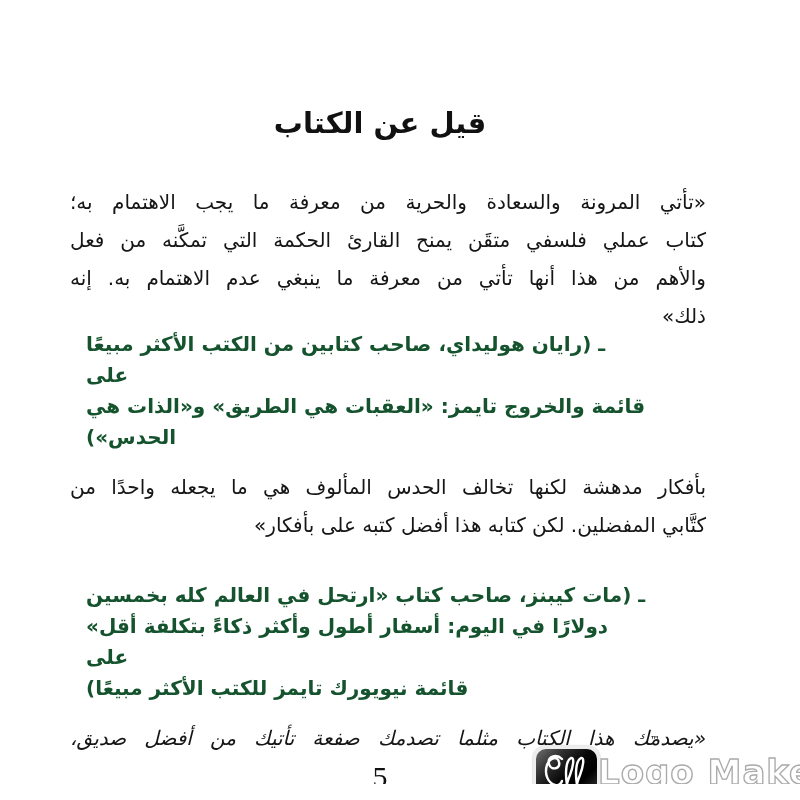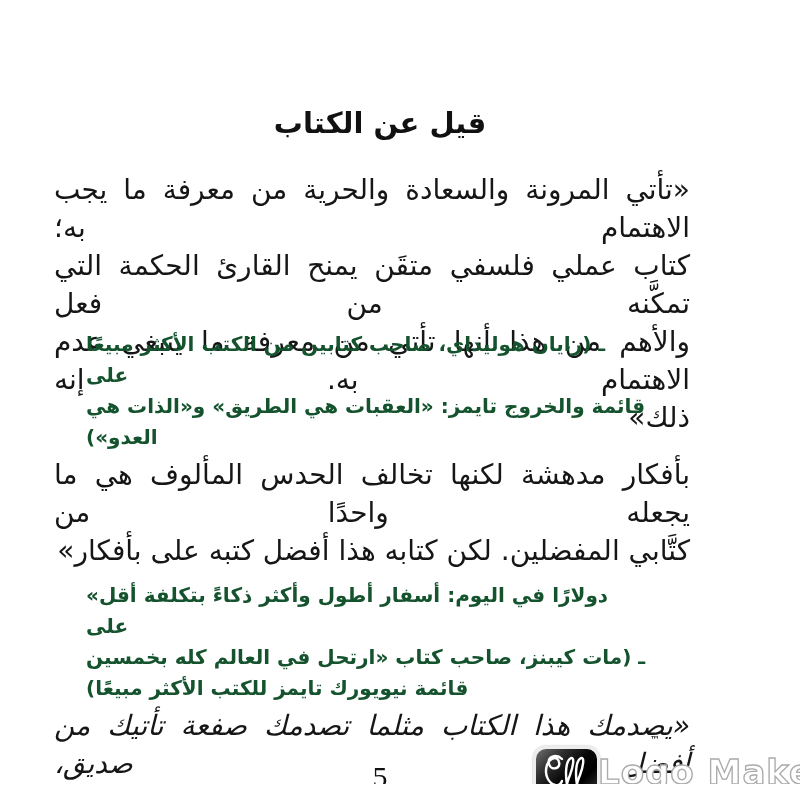--- a/index.html
+++ b/index.html
@@ -2,22 +2,22 @@
 <html><head>
 <meta charset="utf-8">
 <style>
   html,body{margin:0;padding:0;}
   body{width:800px;height:800px;background:#ffffff;font-family:"DejaVu Sans",sans-serif;}
   .page{position:absolute;left:0;top:0;width:800px;height:784px;background:#ffffff;overflow:hidden;}
 
   .title{position:absolute;left:62px;top:106px;width:636px;text-align:center;
          font-size:29px;font-weight:bold;color:#111;direction:rtl;}
 
-  .para{position:absolute;left:54px;width:636px;direction:rtl;color:#161616;
-        font-size:28px;line-height:38px;}
+  .para{position:absolute;left:70px;width:636px;direction:rtl;color:#161616;
+        font-size:20px;line-height:38px;margin-top:12px;}
   .para .l-just{text-align:justify;text-align-last:justify;-moz-text-align-last:justify;}
   .para .l-end{}
 
   .attr{position:absolute;left:86px;width:565px;direction:rtl;color:#14532d;
         font-size:20px;font-weight:bold;line-height:31px;}
   .attr div{text-align:left;}
 
   #p1{top:171px;} #a1{top:329px;} #p2{top:456px;} #a2{top:580px;} #p3{top:707px;font-style:italic;}
 
   .pagenum{position:absolute;left:62px;top:760px;width:636px;text-align:center;
@@ -44,31 +44,31 @@
   <div class="para" id="p1">
     <div class="l-just">«تأتي المرونة والسعادة والحرية من معرفة ما يجب الاهتمام به؛</div>
     <div class="l-just">كتاب عملي فلسفي متقَن يمنح القارئ الحكمة التي تمكَّنه من فعل</div>
     <div class="l-just">والأهم من هذا أنها تأتي من معرفة ما ينبغي عدم الاهتمام به. إنه</div>
     <div class="l-end">ذلك»</div>
   </div>
 
   <div class="attr" id="a1">
     <div>ـ (رايان هوليداي، صاحب كتابين من الكتب الأكثر مبيعًا على</div>
     <div>قائمة والخروج تايمز: «العقبات هي الطريق» و«الذات هي</div>
-    <div>العدو»)</div>
+    <div>الحدس»)</div>
   </div>
 
   <div class="para" id="p2">
     <div class="l-just">بأفكار مدهشة لكنها تخالف الحدس المألوف هي ما يجعله واحدًا من</div>
     <div class="l-end">كتَّابي المفضلين. لكن كتابه هذا أفضل كتبه على بأفكار»</div>
   </div>
 
   <div class="attr" id="a2">
+    <div>ـ (مات كيبنز، صاحب كتاب «ارتحل في العالم كله بخمسين</div>
     <div>دولارًا في اليوم: أسفار أطول وأكثر ذكاءً بتكلفة أقل» على</div>
-    <div>ـ (مات كيبنز، صاحب كتاب «ارتحل في العالم كله بخمسين</div>
     <div>قائمة نيويورك تايمز للكتب الأكثر مبيعًا)</div>
   </div>
 
   <div class="para" id="p3">
     <div class="l-just">«يصدمك هذا الكتاب مثلما تصدمك صفعة تأتيك من أفضل صديق،</div>
   </div>
 
   <div class="pagenum">5</div>
 
   <div class="wm-tm">™</div>

